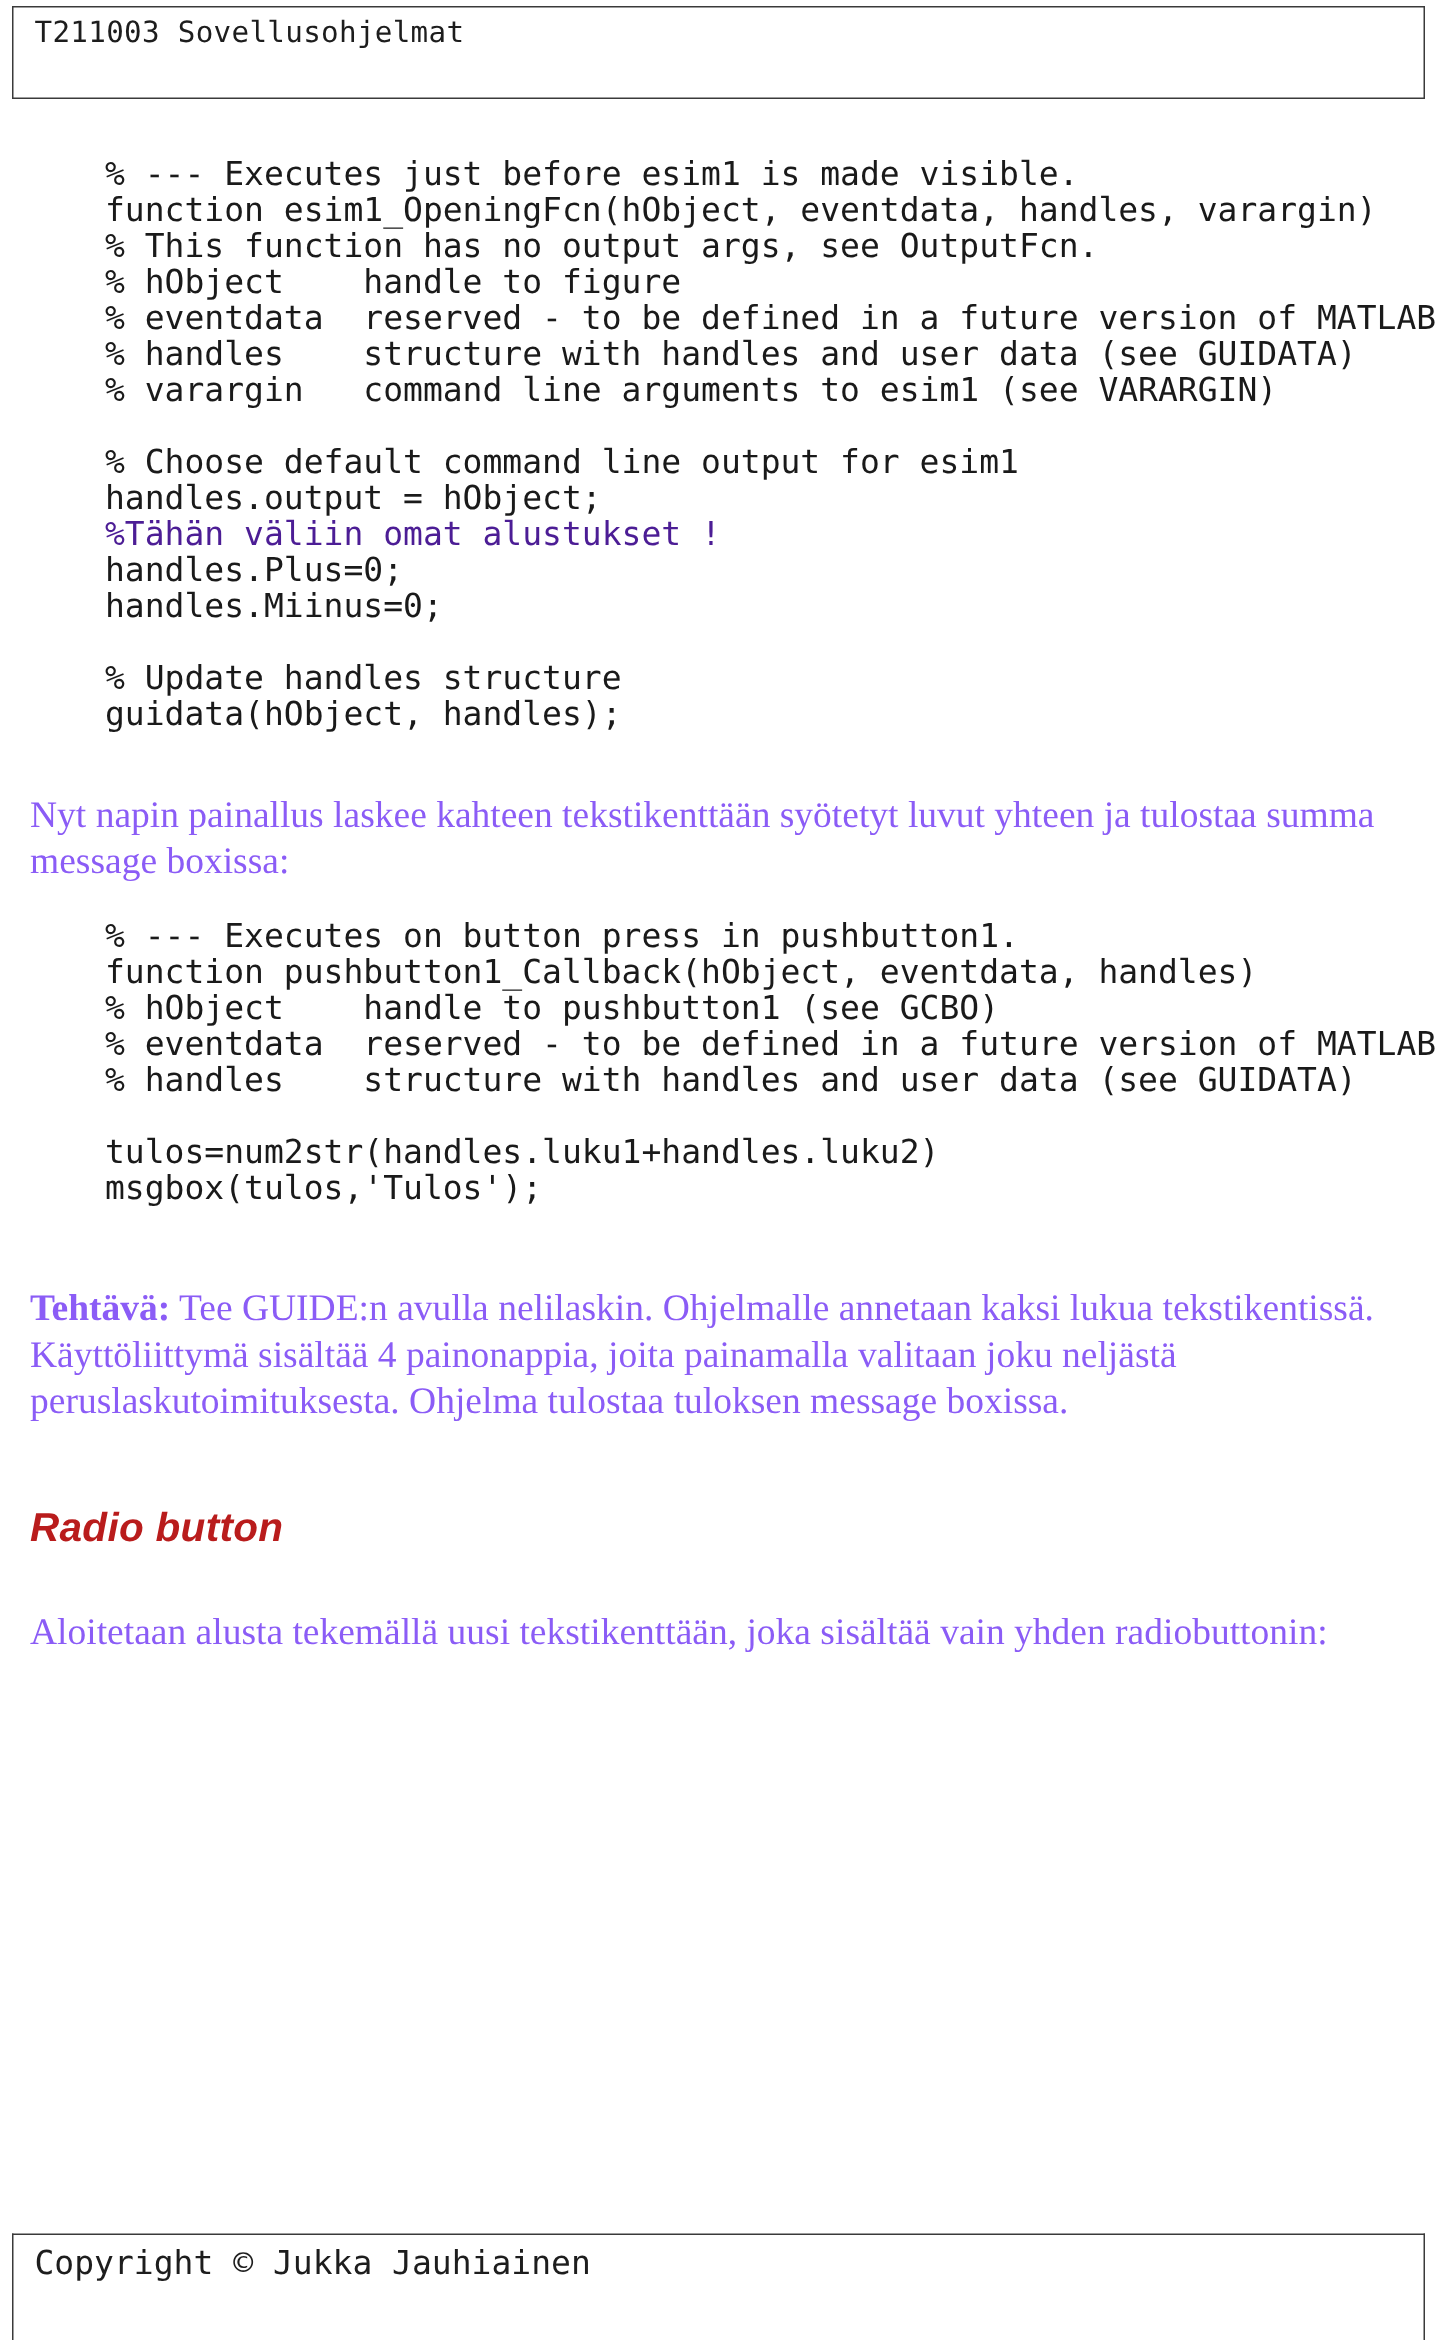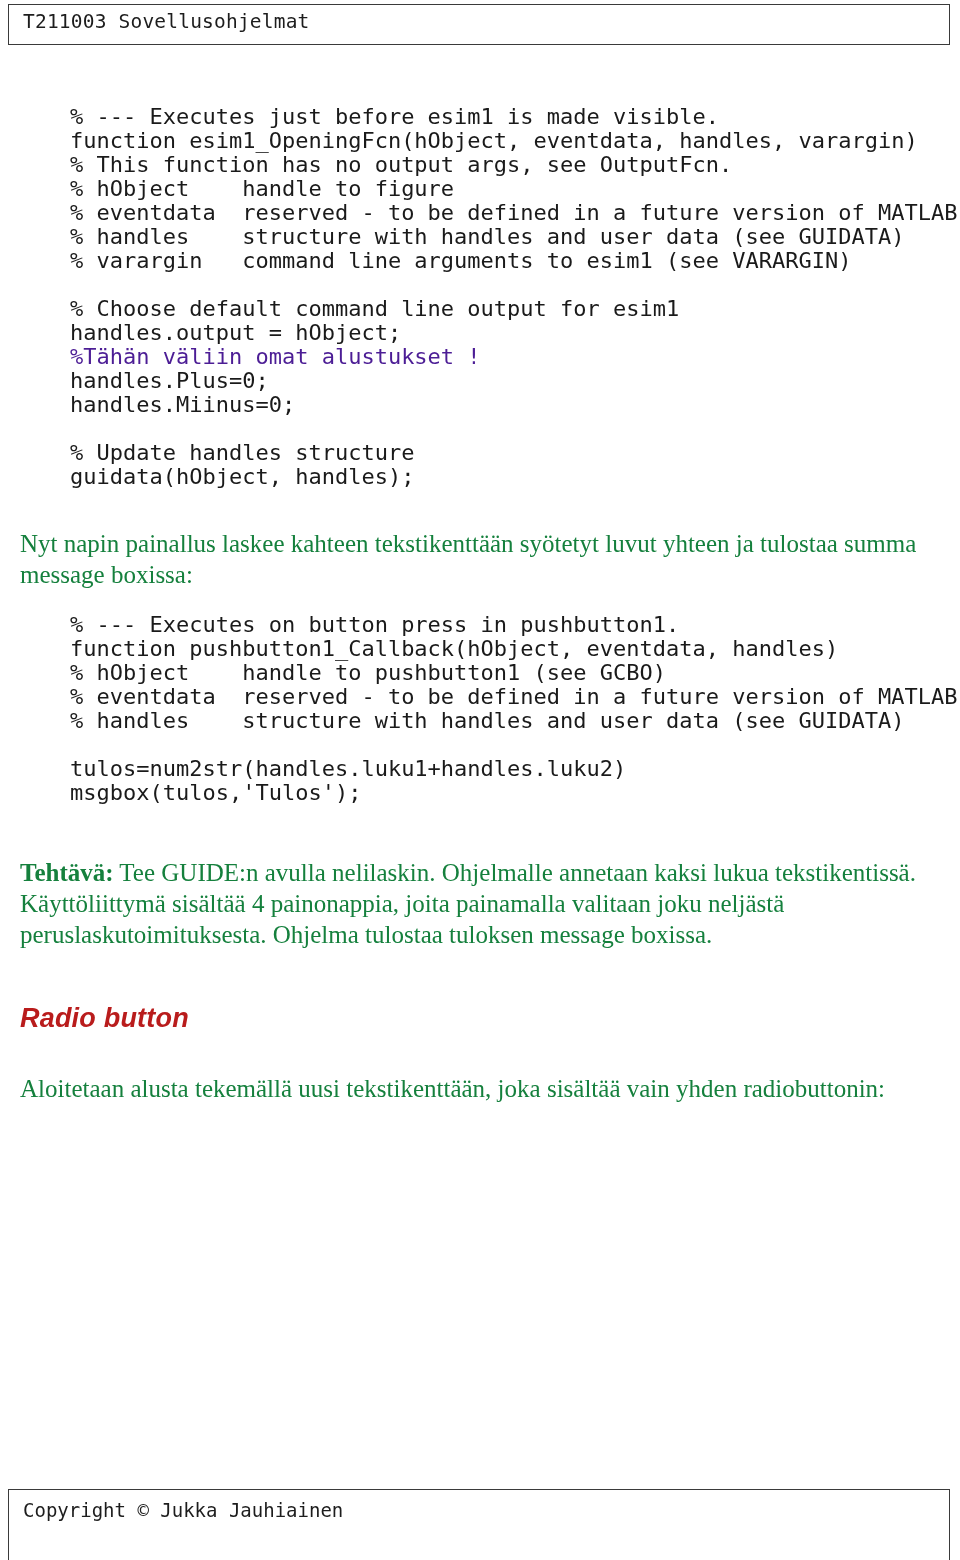--- a/index.html
+++ b/index.html
@@ -15,21 +15,21 @@
     overflow: hidden;
     color: #000000;
   }
 
   
   .header-box {
     position: absolute;
     left: 8px;
     top: 4px;
     width: 942px;
-    height: 41px;
+    height: 62px;
     border: 1px solid #3a3a3a;
     box-sizing: border-box;
     padding: 4px 10px 0 14px;
   }
   .header-line {
     font-family: "DejaVu Sans Mono", "Liberation Mono", monospace;
     font-size: 19.5px;
     line-height: 25px;
     letter-spacing: 0.2px;
     color: #1d1d1d;
@@ -63,21 +63,21 @@
   #code-block-callback { top: 613px; }
 
   
   .body-para {
     position: absolute;
     left: 20px;
     width: 918px;
     font-family: "Liberation Serif", "DejaVu Serif", serif;
     font-size: 25px;
     line-height: 31px;
-    color: #15803d;
+    color: #8b5cf6;
   }
   #para-sum { top: 528px; }
   #para-task { top: 857px; }
   #para-radio-intro { top: 1073px; }
 
   .body-para b { font-weight: bold; }
 
   
   .section-heading {
     position: absolute;
@@ -98,21 +98,21 @@
     top: 1489px;
     width: 942px;
     height: 71px;
     border: 1px solid #3a3a3a;
     border-bottom: none;
     box-sizing: border-box;
     padding: 6px 0 0 14px;
   }
   .footer-line {
     font-family: "DejaVu Sans Mono", "Liberation Mono", monospace;
-    font-size: 19px;
+    font-size: 22px;
     line-height: 28px;
     color: #1d1d1d;
     white-space: pre;
   }
 </style>
 </head>
 <body>
 
 <div class="page">
 

